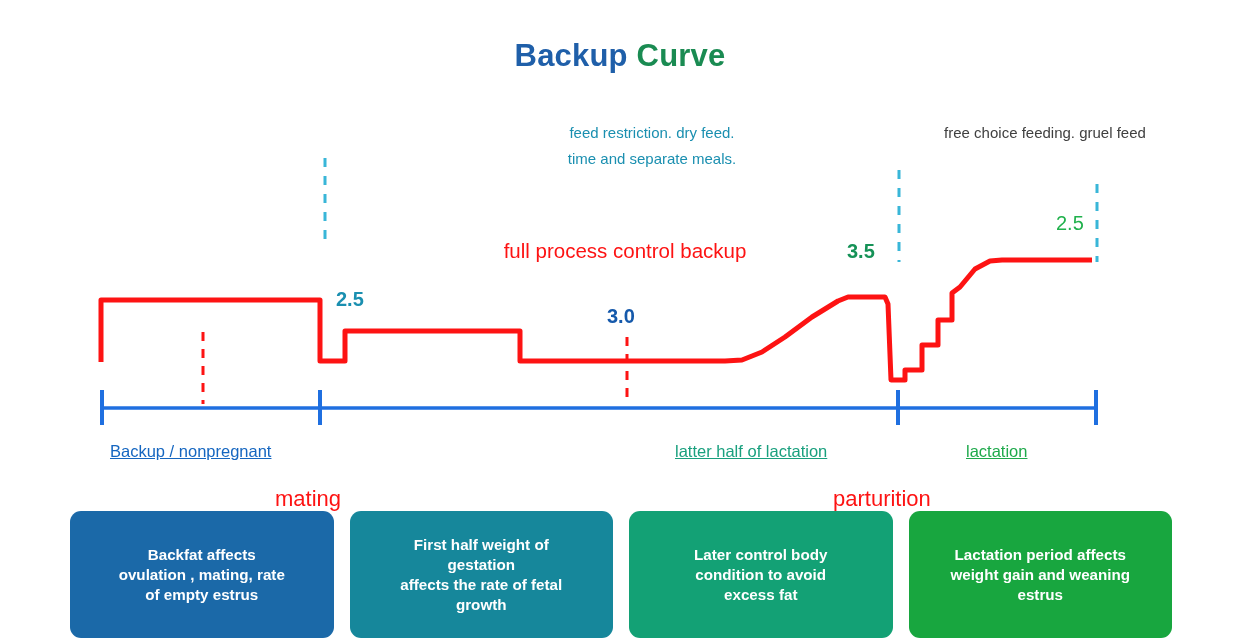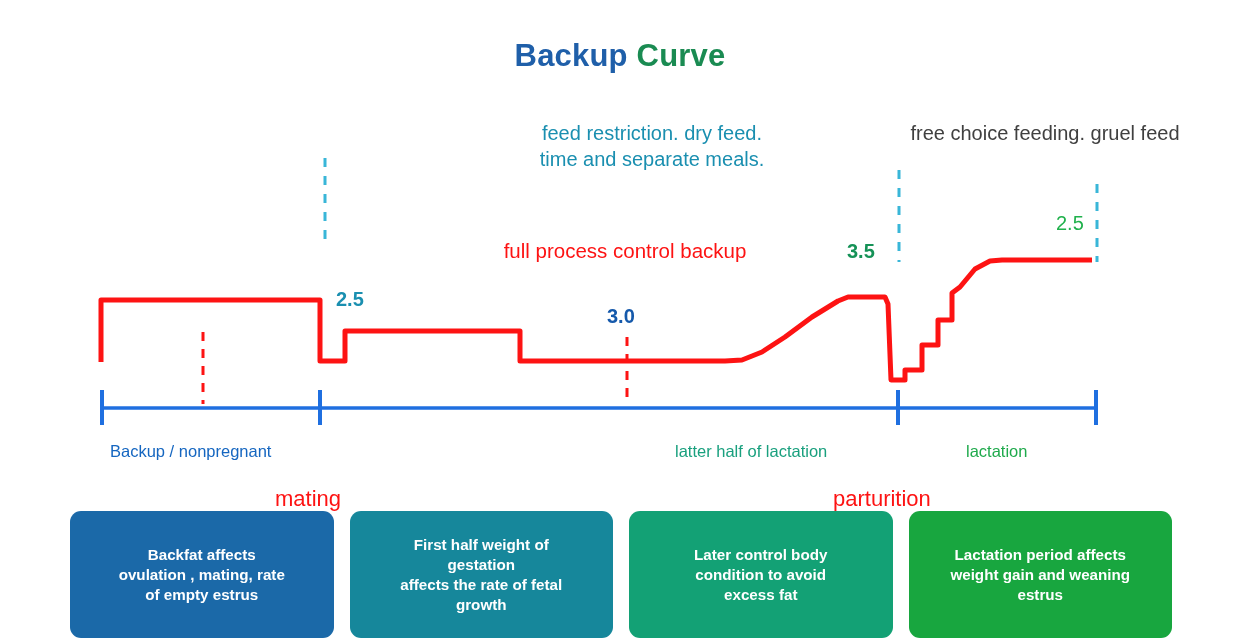--- a/index.html
+++ b/index.html
@@ -28,21 +28,21 @@
     text-align: center;
     font-size: 31px;
     font-weight: bold;
     letter-spacing: 0.2px;
   }
   #page-title .seg-a { color: #1f5fa9; }
   #page-title .seg-b { color: #1a8b52; }
 
   
   .note {
-    font-size: 20px;
+    font-size: 15px;
     line-height: 26px;
     white-space: pre-line;
   }
   #note-restriction {
     left: 417px;
     top: 120px;
     width: 470px;
     text-align: center;
     color: #1a8fb0;
   }
@@ -63,21 +63,21 @@
   }
 
   
   .vlabel { font-weight: bold; font-size: 20px; }
   #label-25-left { left: 336px; top: 288px; color: #1a8fb0; }
   #label-30      { left: 607px; top: 305px; color: #1559ab; }
   #label-35      { left: 847px; top: 240px; color: #159257; }
   #label-25-right{ left: 1056px; top: 212px; color: #20b14c; font-weight: normal; font-size: 20px; }
 
   
-  .axis-label { font-size: 16.5px; white-space: nowrap; }
+  .axis-label { font-size: 16.5px; white-space: nowrap; text-decoration: underline; }
   #axis-label-0 { left: 110px; top: 442px; color: #1566c0; }
   #axis-label-1 { left: 362px; top: 442px; color: #1a8fb0; }
   #axis-label-2 { left: 675px; top: 442px; color: #19a07e; }
   #axis-label-3 { left: 966px; top: 442px; color: #1faa4c; }
 
   
   .stage-marker { font-size: 22px; color: #fd1313; white-space: nowrap; }
   #marker-mating     { left: 275px; top: 486px; }
   #marker-parturition{ left: 833px; top: 486px; }
 

